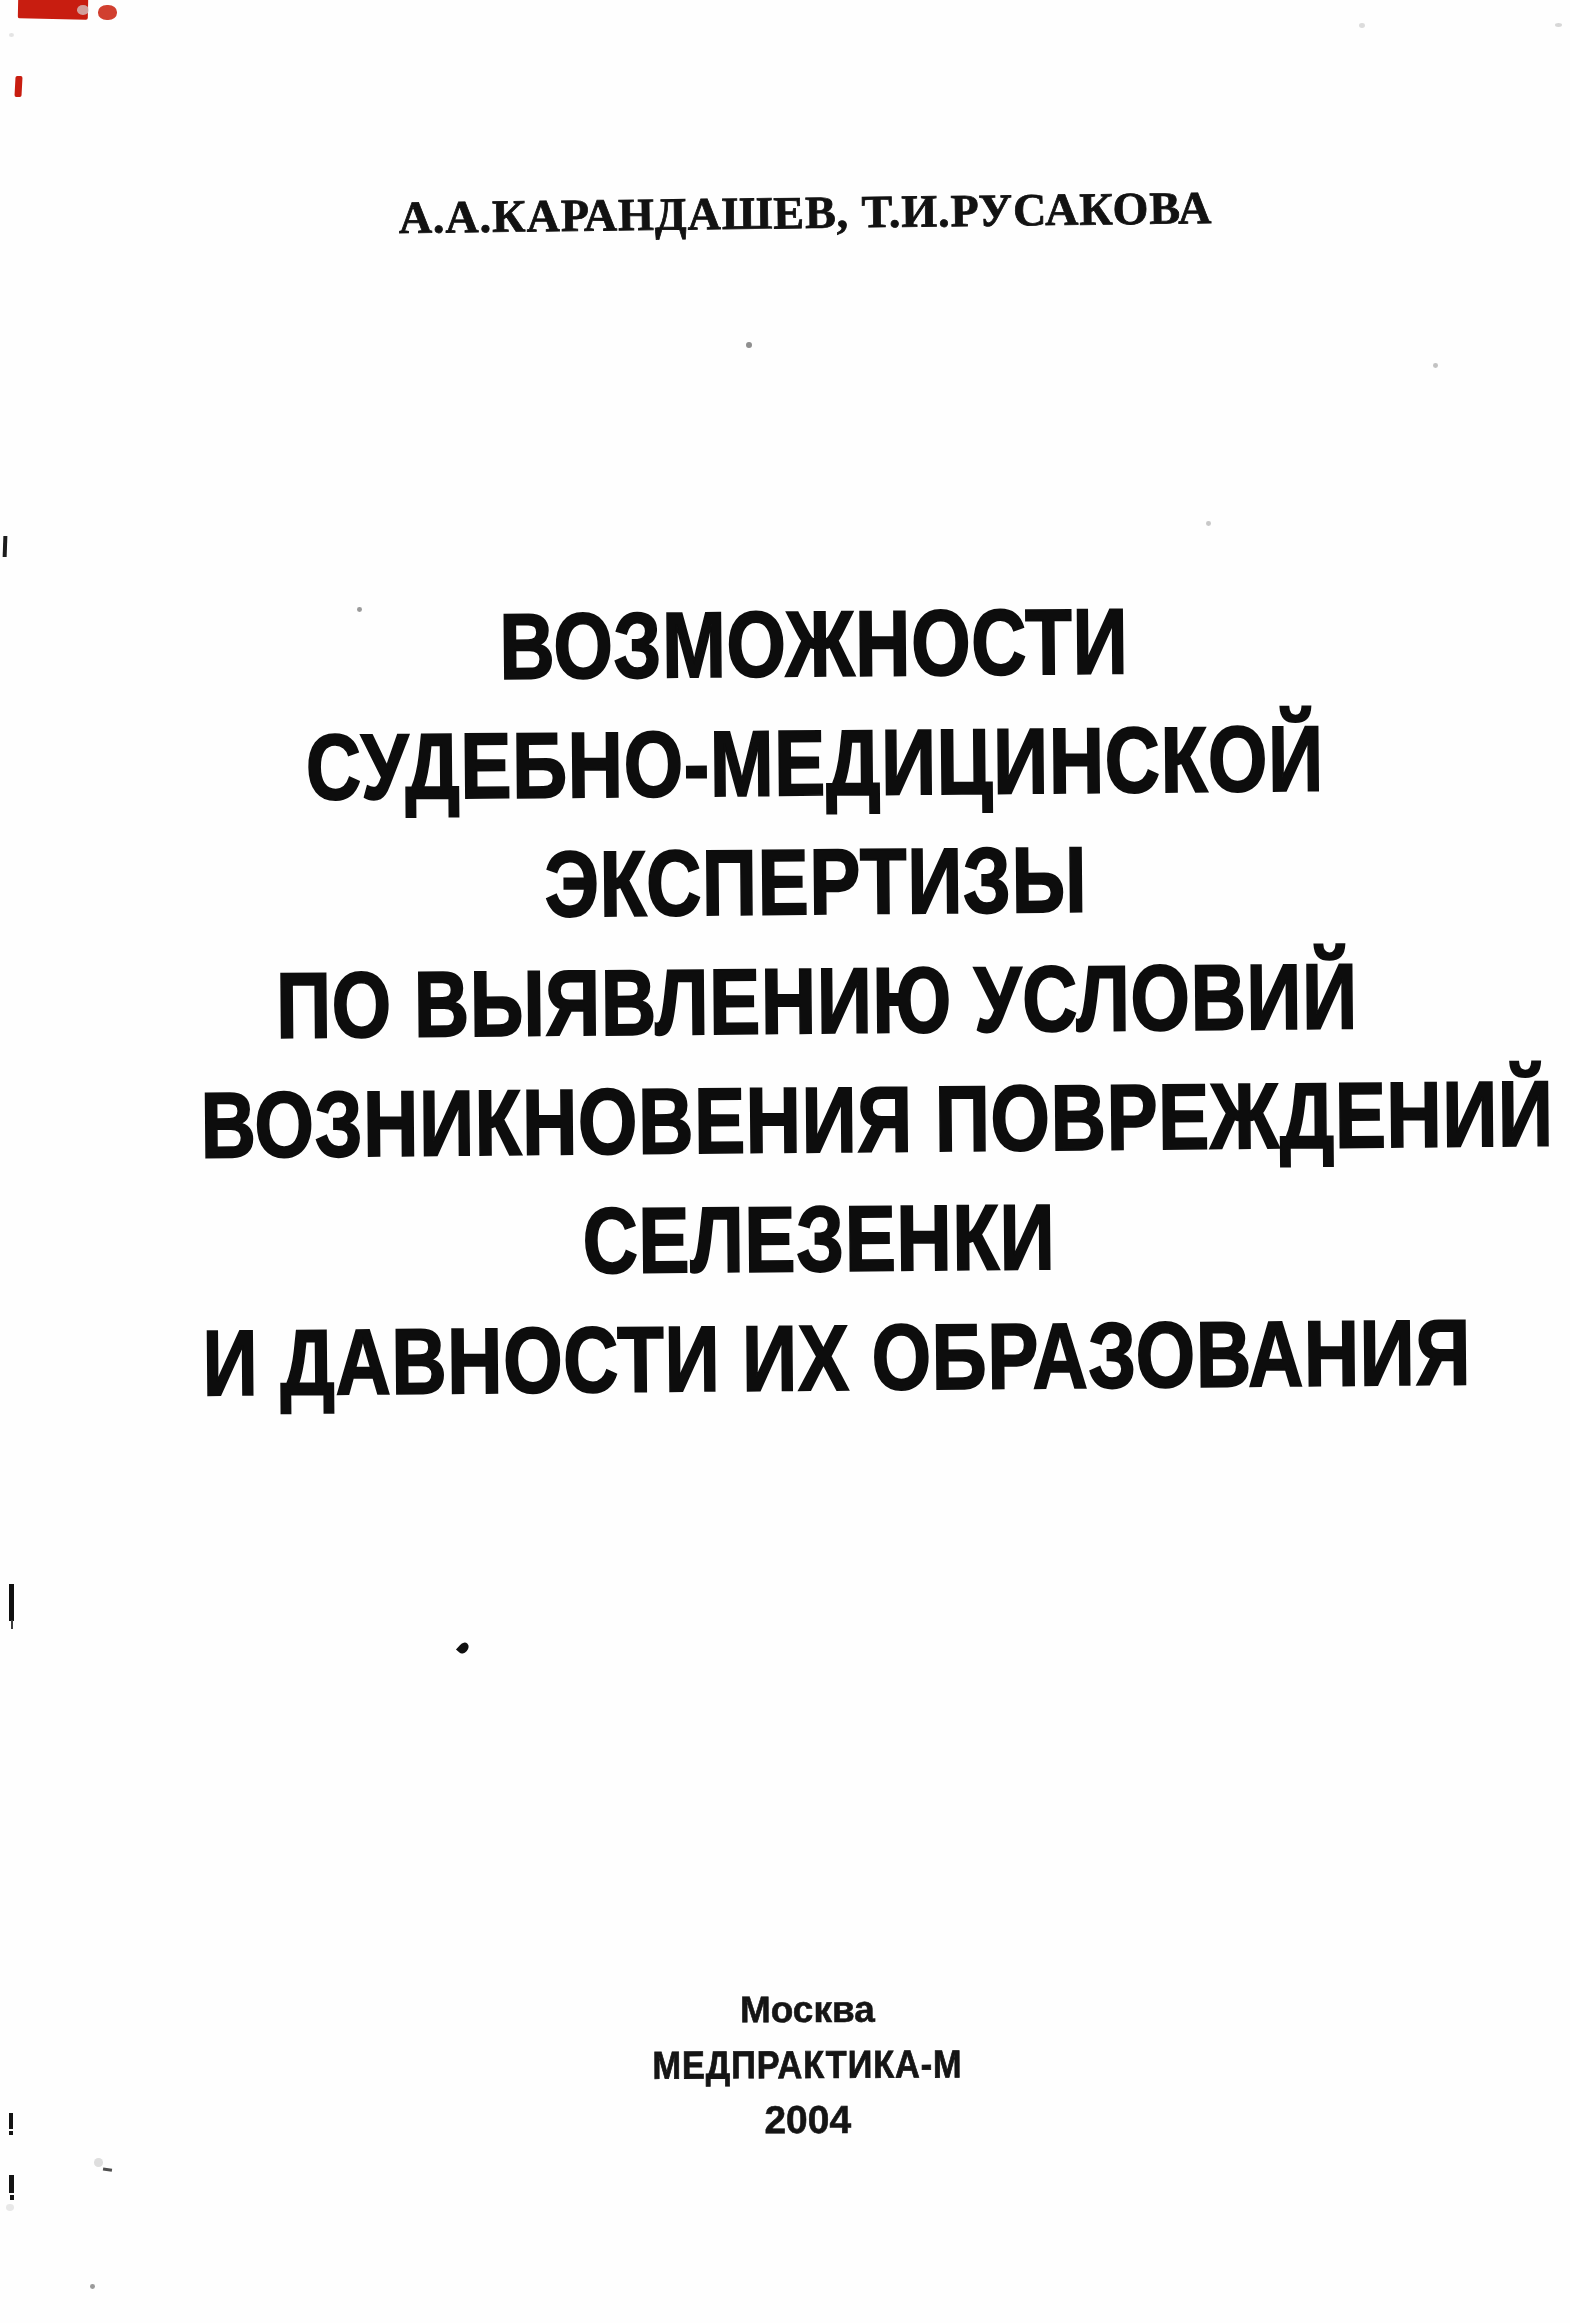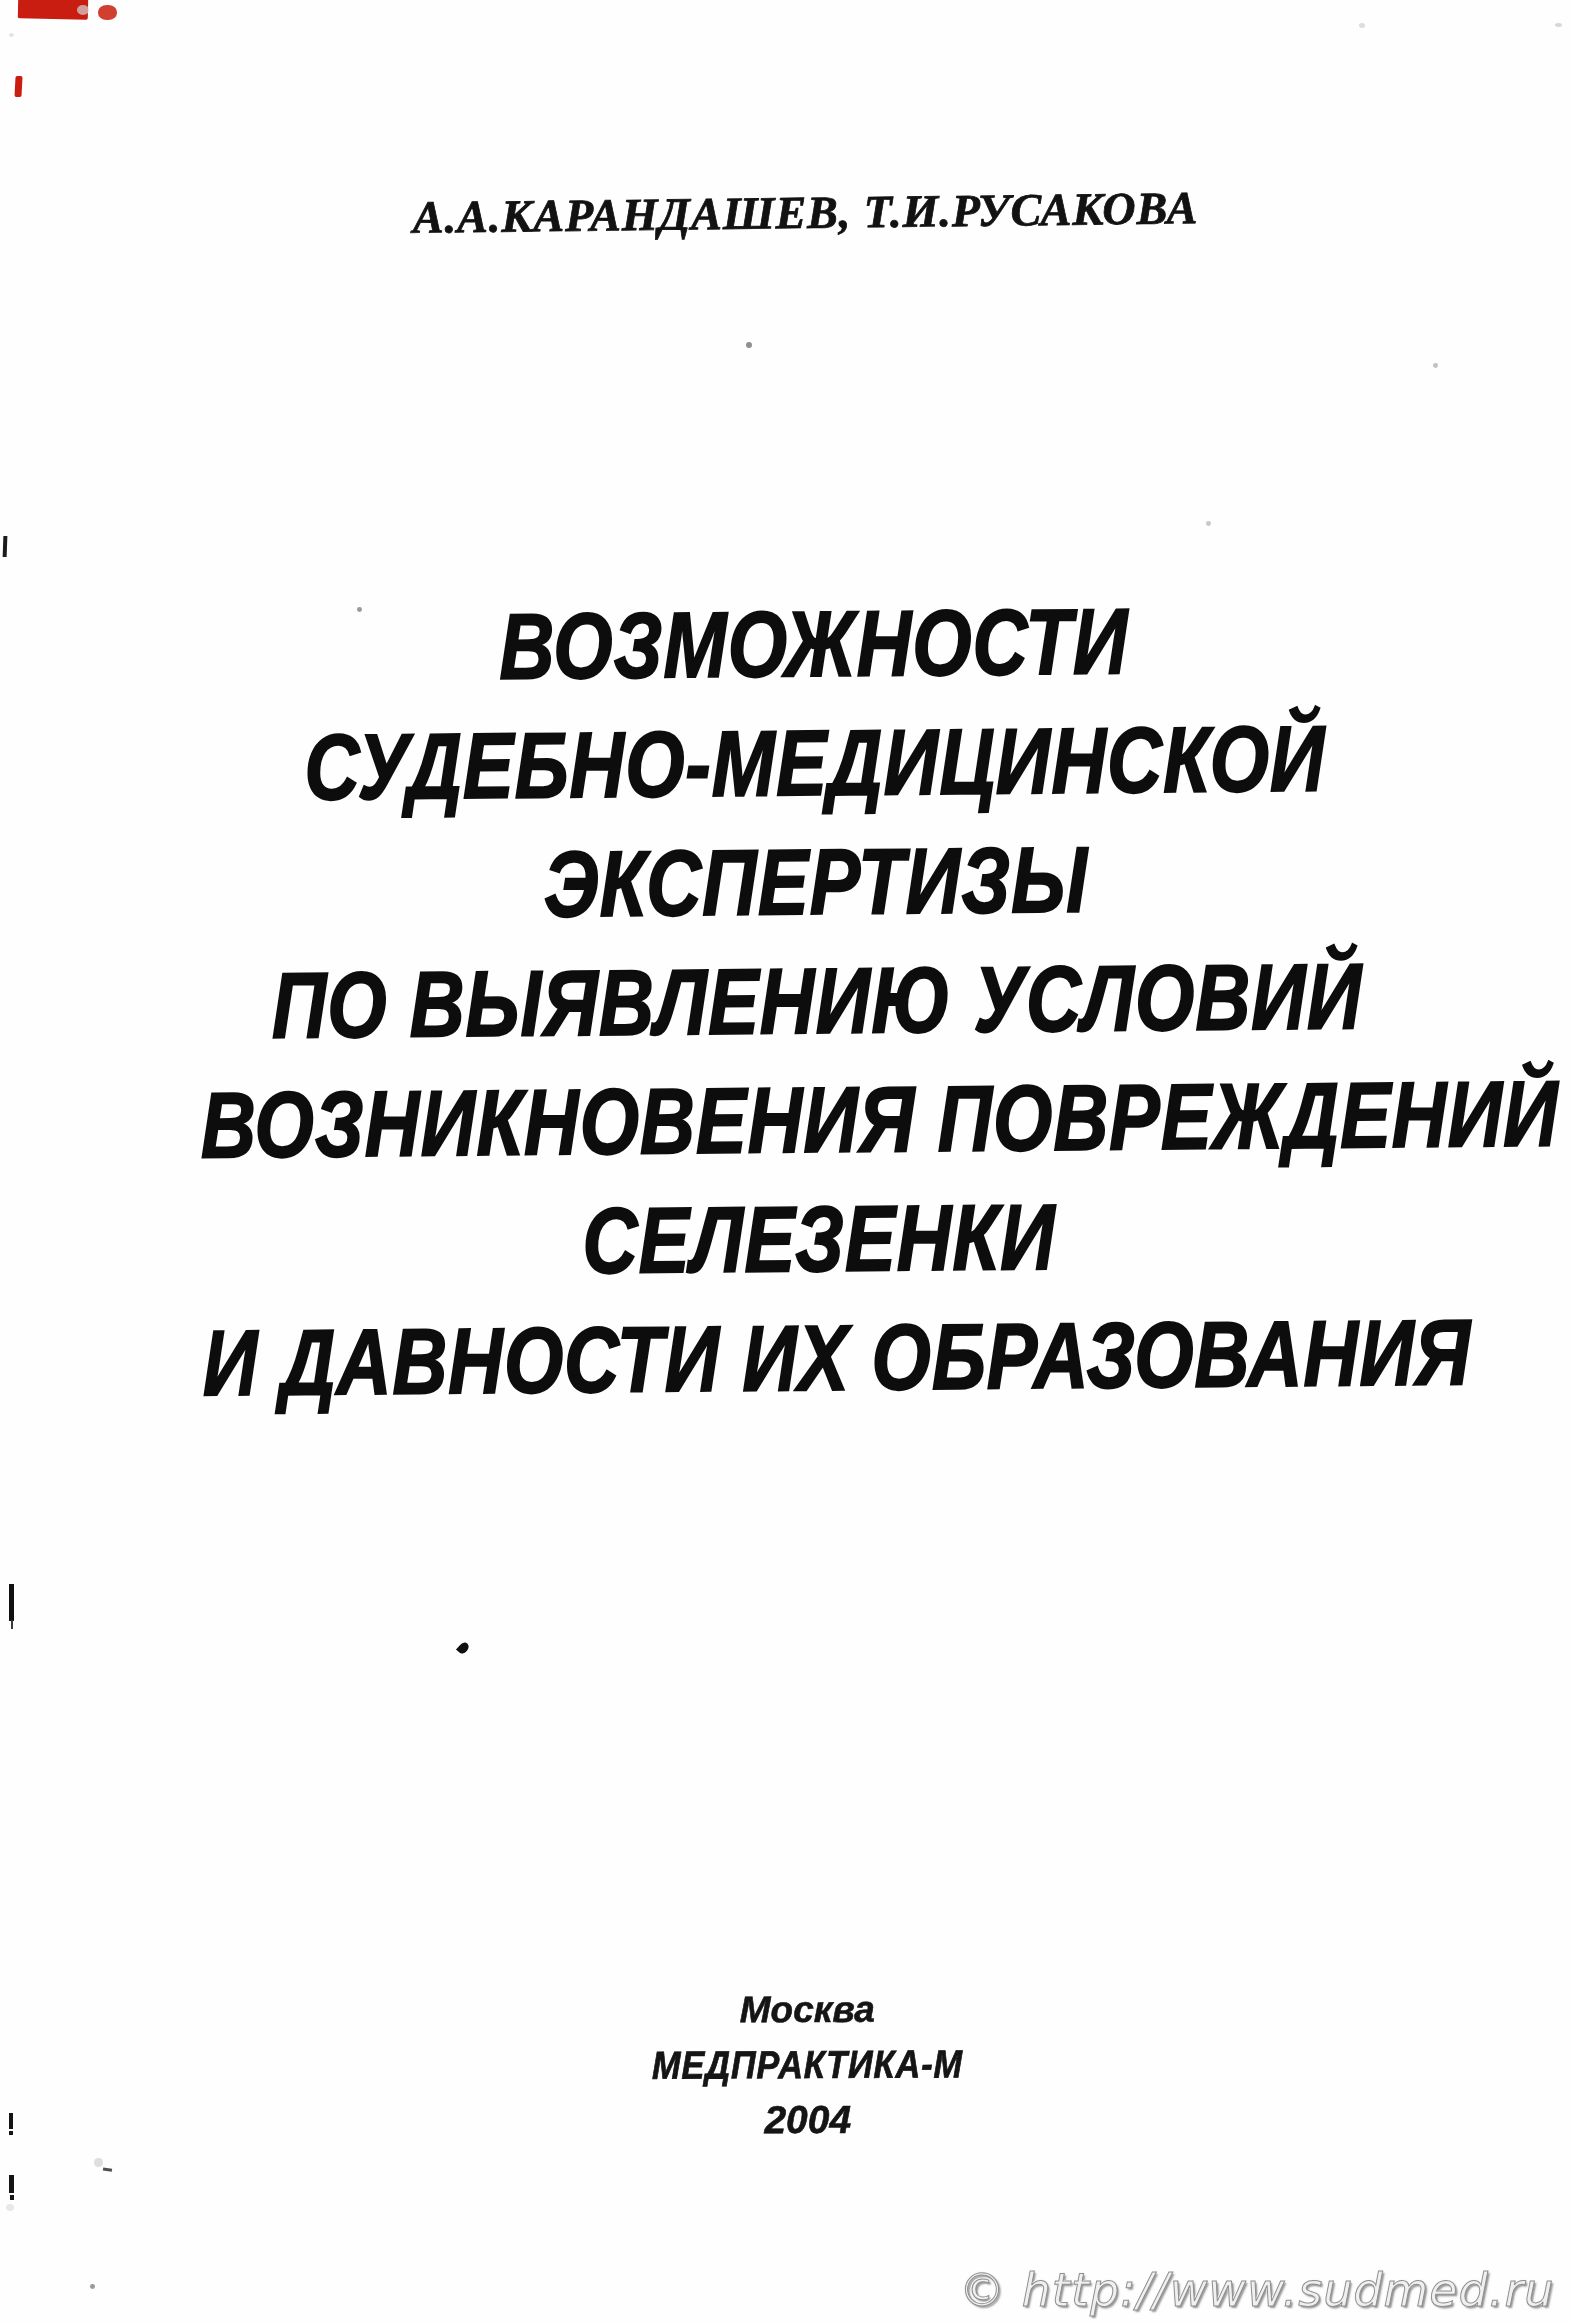--- a/index.html
+++ b/index.html
@@ -3,21 +3,21 @@
 <meta charset="utf-8">
 <style>
   html,body{margin:0;padding:0;}
   body{
     width:1570px;height:2323px;
     background:#fefefe;
     position:relative;
     overflow:hidden;
     font-family:"Liberation Sans", sans-serif;
   }
-  .page{position:absolute;inset:0;font-style:italic;}
+  .page{position:absolute;inset:0;}
 
   
   .authors{
     position:absolute;
     left:41px; width:1529px;
     top:186px;
     text-align:center;
     font-family:"Liberation Serif", serif;
     font-weight:bold;
     font-size:46px;
@@ -135,21 +135,20 @@
     <div class="tl">СЕЛЕЗЕНКИ</div>
     <div class="tl">И ДАВНОСТИ ИХ ОБРАЗОВАНИЯ</div>
   </div>
 
   <div class="imprint">
     <div class="city">Москва</div>
     <div class="publisher">МЕДПРАКТИКА-М</div>
     <div class="year">2004</div>
   </div>
 
-  <div class="watermark">© http://www.sudmed.ru</div>
 
   <div class="art red-bar"></div>
   <div class="art red-fleck"></div>
   <div class="art red-tick"></div>
   <div class="art gray-smudge"></div>
   <div class="art tl-speck"></div>
   <div class="art tr-speck1"></div>
   <div class="art tr-speck2"></div>
   <div class="art speck-a"></div>
   <div class="art speck-b"></div>

